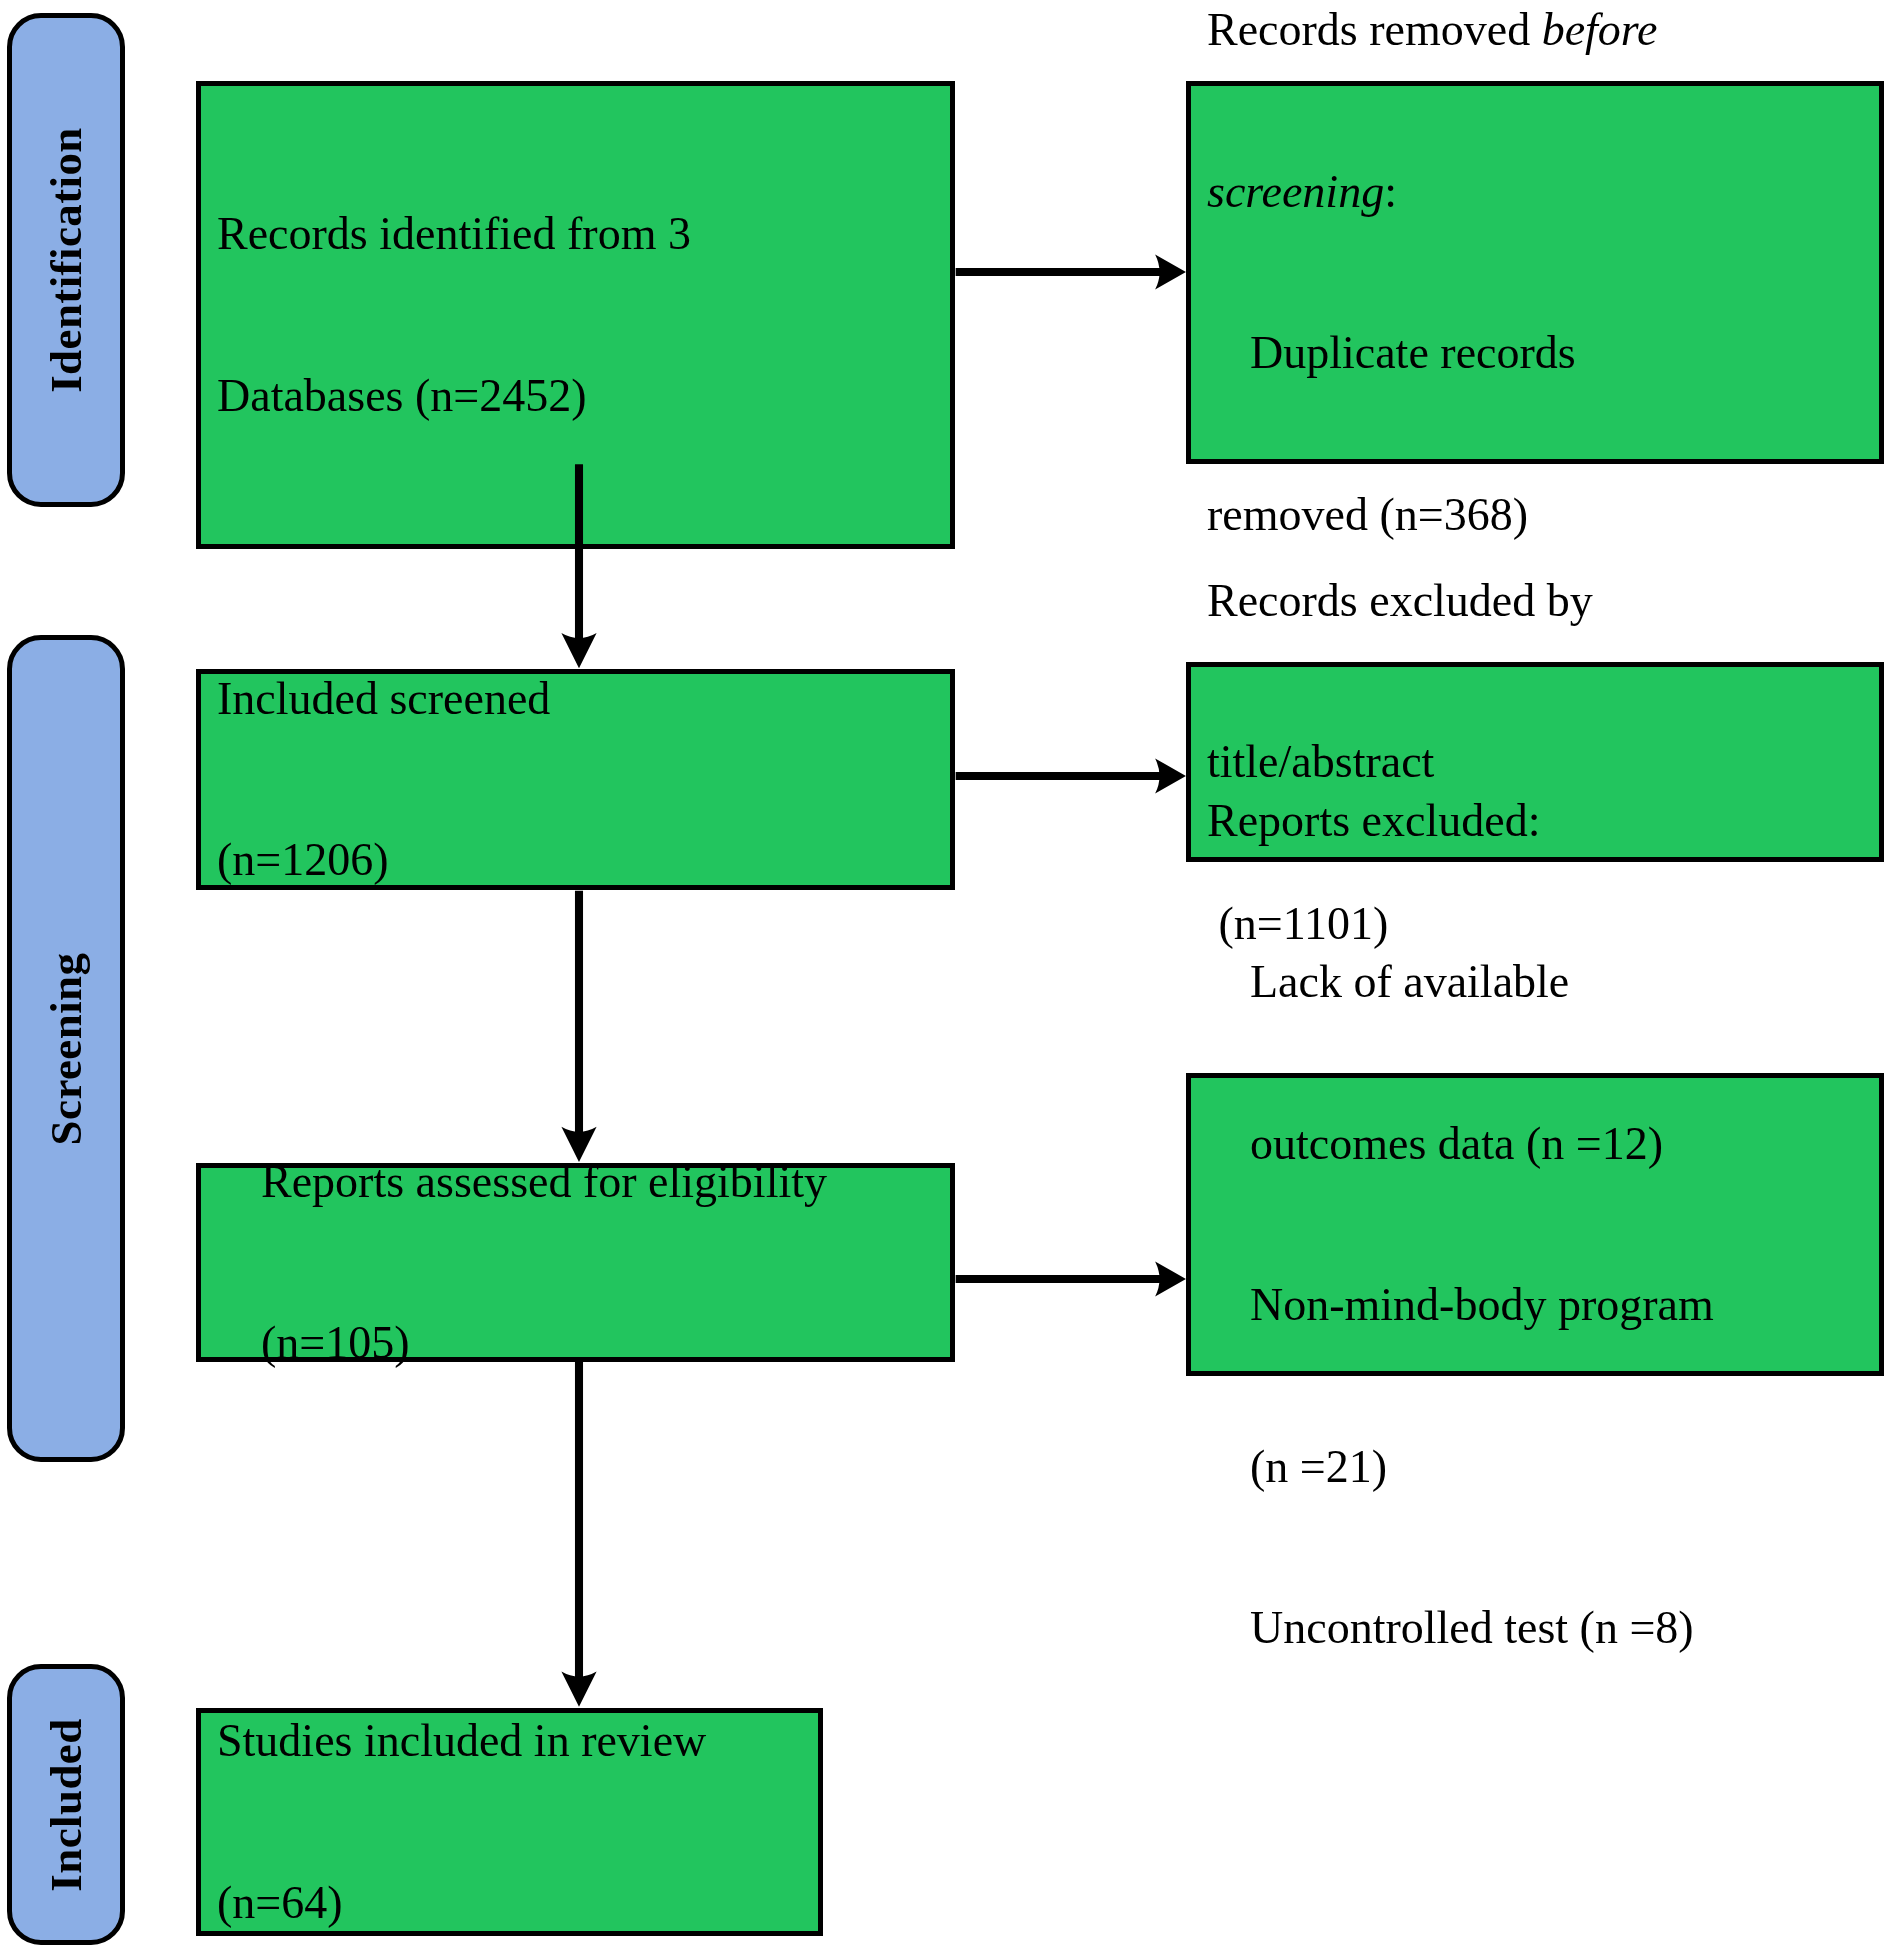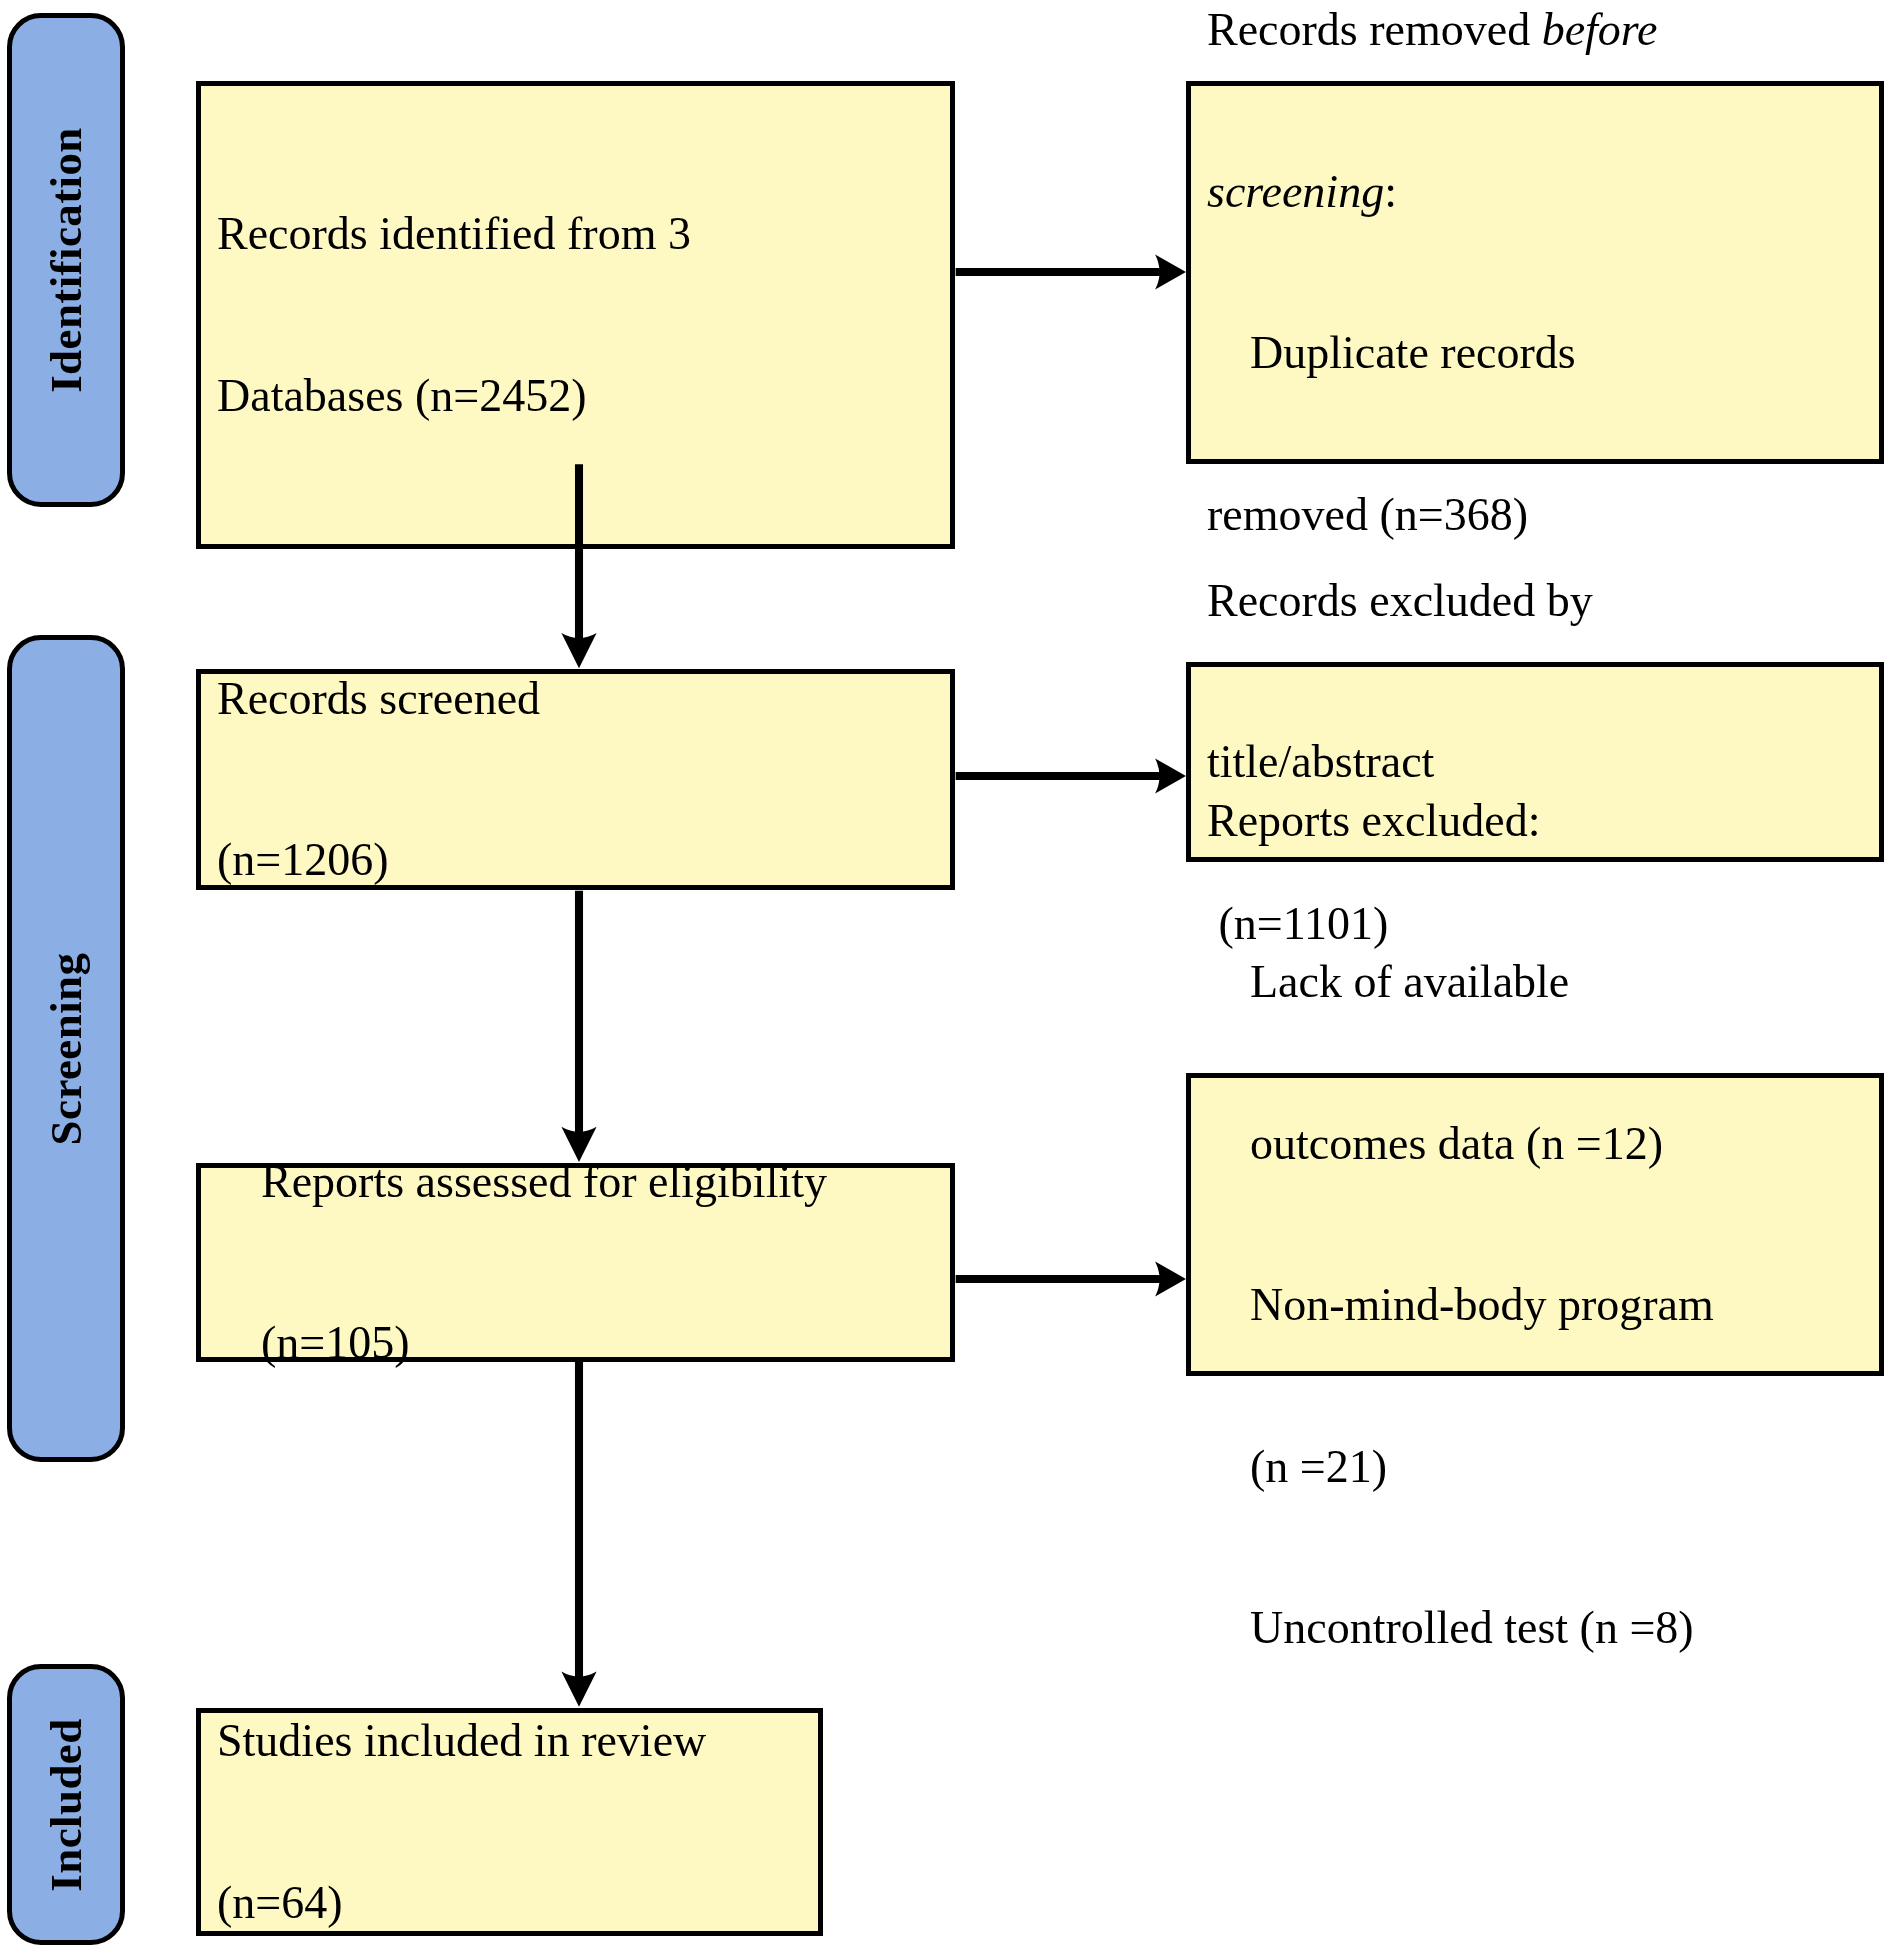--- a/index.html
+++ b/index.html
@@ -39,21 +39,21 @@
     font-size: 45px;
     font-weight: bold;
     letter-spacing: 0.4px;
     color: #000000;
     line-height: 1;
   }
 
   
   .node-box {
     position: absolute;
-    background: #fef9c3;
+    background: #22c55e;
     border: 5.2px solid #000000;
     box-sizing: border-box;
     display: flex;
     flex-direction: column;
     justify-content: center;
   }
   .node-text {
     font-size: 46px;
     line-height: 1.17;
     padding: 0 16px;
@@ -96,21 +96,21 @@
     <div class="node-text">
       <div><span>Records removed </span><span class="it">before</span></div>
       <div><span class="it">screening</span><span>:</span></div>
       <div><span class="ind"></span><span>Duplicate records</span></div>
       <div>removed (n=368)</div>
     </div>
   </div>
 
   <div class="node-box" style="left:196px; top:669px; width:759px; height:221px;">
     <div class="node-text">
-      <div>Records screened</div>
+      <div>Included screened</div>
       <div>(n=1206)</div>
     </div>
   </div>
 
   <div class="node-box" style="left:1186px; top:662px; width:698px; height:200px;">
     <div class="node-text">
       <div>Records excluded by</div>
       <div>title/abstract</div>
       <div> (n=1101)</div>
     </div>

